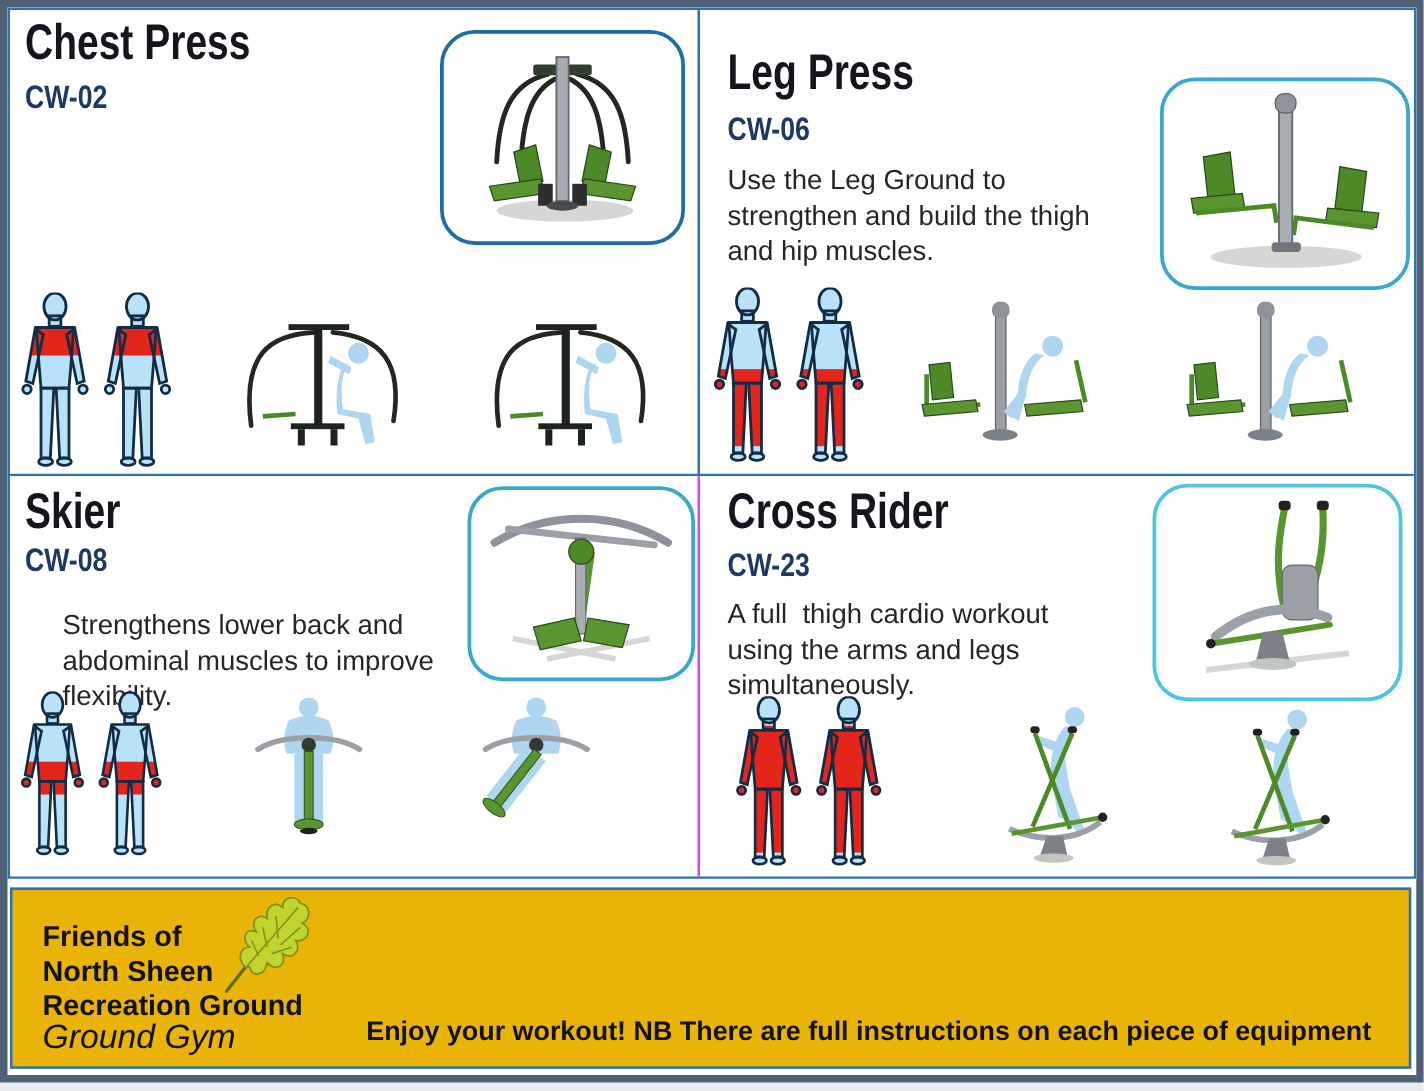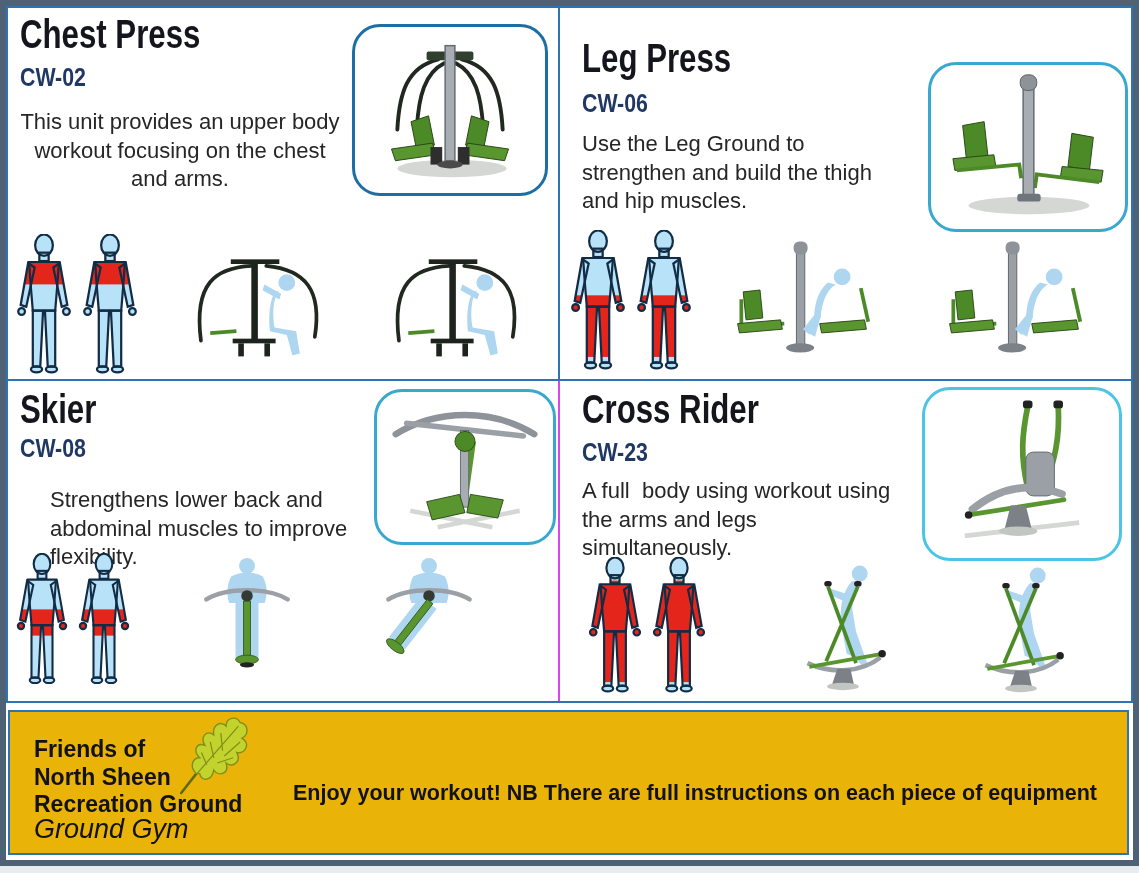--- a/index.html
+++ b/index.html
@@ -89,21 +89,21 @@
   .org{
     position:absolute;left:24px;top:24px;font-weight:bold;font-size:23px;
     line-height:1.2;color:#121212;white-space:pre-line;
   }
   .org-sub{position:absolute;left:24px;top:102px;font-style:italic;font-size:27px;color:#121212;}
   .leaf{position:absolute;left:150px;top:0px;}
   .footer-right{
     position:absolute;left:283px;top:8px;width:838px;
     font-size:21.5px;color:#121212;line-height:1.38;white-space:pre-wrap;
   }
-  .f-bold{font-weight:bold;}
+  .f-bold{font-weight:bold;margin-top:32px;}
 </style>
 </head>
 <body>
 
 <svg width="0" height="0" style="position:absolute" aria-hidden="true">
   <defs>
     <g id="body-shapes">
       <ellipse cx="32" cy="12" rx="9.5" ry="11.5"></ellipse>
       <rect x="27" y="20" width="10" height="9"></rect>
       <path d="M16,30 L48,30 L46,58 L44,82 L20,82 L18,58 Z"></path>
@@ -248,21 +248,20 @@
     </g>
   </defs>
 </svg>
 
 <div class="frame">
   <div class="grid">
 
     <div class="card q1">
       <div class="card-title">Chest Press</div>
       <div class="card-code">CW-02</div>
-      <div class="card-desc">This unit provides an upper body workout focusing on the chest and arms.</div>
       <div class="photo">
         <svg viewBox="0 0 180 160" width="176" height="156">
             <use href="#p-chest"></use>
           </svg>
       </div>
       <div class="muscles">
         <svg viewBox="0 0 64 150" width="60" height="140">
           <use href="#body-shapes" class="body-fill"></use>
           <g clip-path="url(#body-clip)">
               <rect class="red" x="0" y="29" width="64" height="25"></rect>
@@ -347,21 +346,21 @@
           <use href="#m-ski-usage"></use>
         </svg>
       <svg class="usage use2" viewBox="0 0 120 150" width="106" height="134">
           <use href="#m-ski-usage2"></use>
         </svg>
     </div>
 
     <div class="card q4">
       <div class="card-title">Cross Rider</div>
       <div class="card-code">CW-23</div>
-      <div class="card-desc">A full  body using workout using the arms and legs simultaneously.</div>
+      <div class="card-desc">A full  thigh cardio workout using the arms and legs simultaneously.</div>
       <div class="photo">
         <svg viewBox="0 0 180 170" width="184" height="162">
             <use href="#p-cross"></use>
           </svg>
       </div>
       <div class="muscles">
         <svg viewBox="0 0 64 150" width="58" height="136">
           <use href="#body-shapes" class="body-fill"></use>
           <g clip-path="url(#body-clip)">
               <rect class="red" x="0" y="26" width="64" height="112"></rect>

